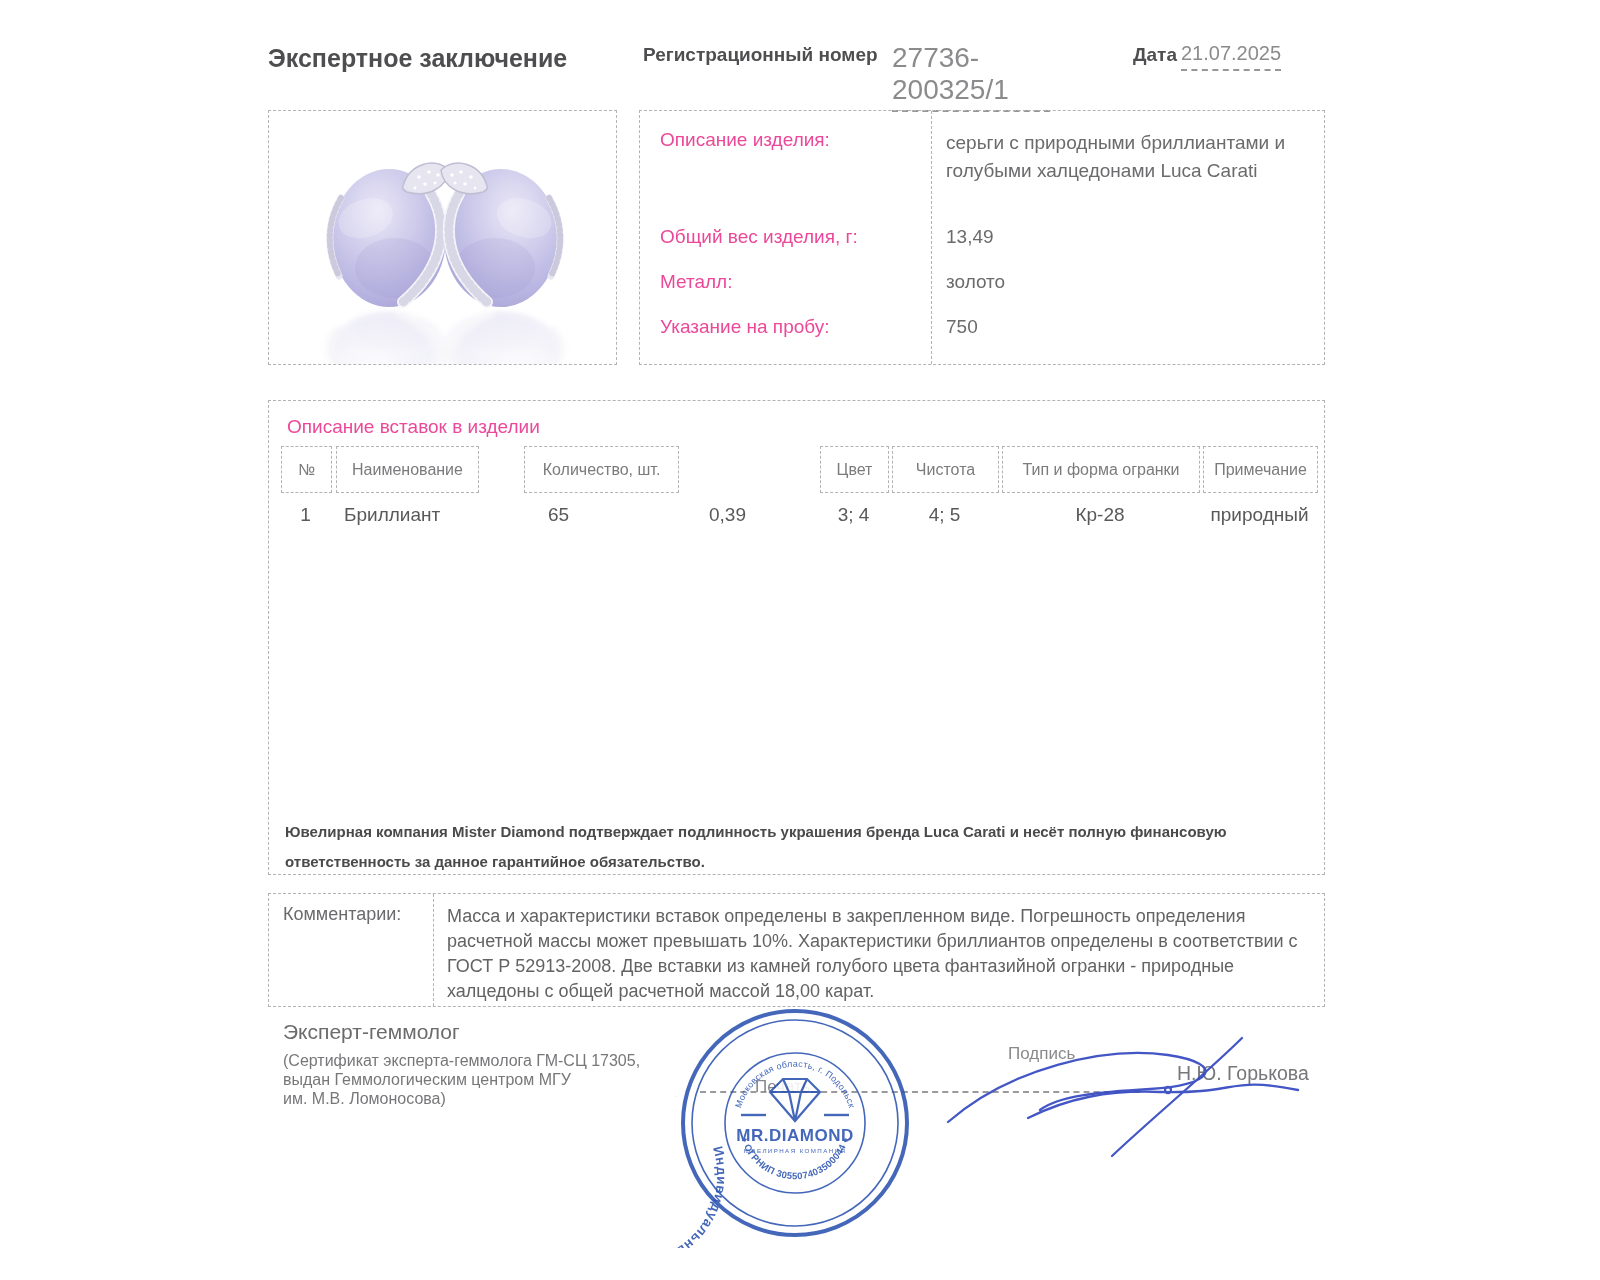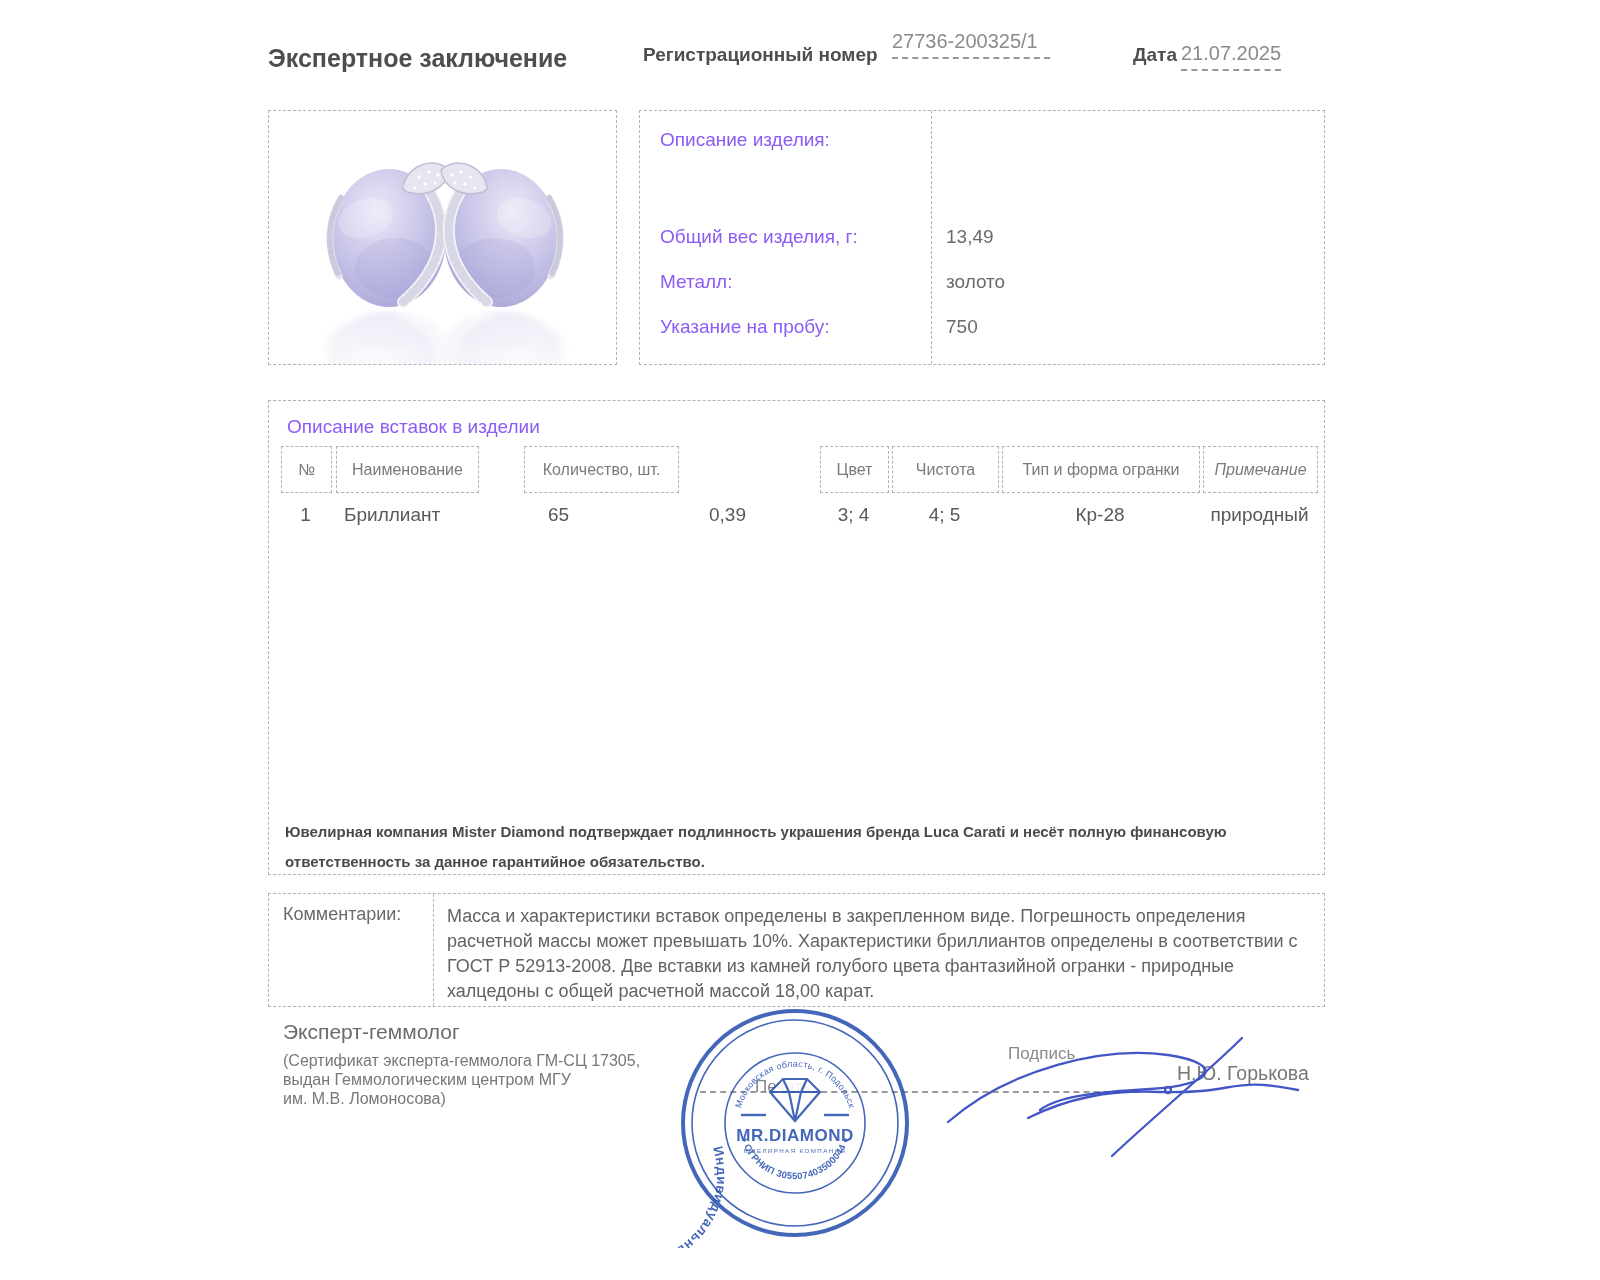--- a/index.html
+++ b/index.html
@@ -1,20 +1,20 @@
 <!DOCTYPE html>
 <html><head>
 <meta charset="utf-8">
 <style>
   html,body{margin:0;padding:0;background:#ffffff;}
   .page{position:relative;width:1600px;height:1280px;background:#ffffff;overflow:hidden;
         font-family:"Liberation Sans","DejaVu Sans",sans-serif;color:#636365;}
   .abs{position:absolute;}
   .bold{font-weight:bold;color:#4e4e50;}
-  .lbl{font-size:19px;color:#8b5cf6;}
+  .lbl{font-size:19px;color:#ec4899;}
   .val{font-size:19px;color:#6b6b6d;}
   .dash-under{border-bottom:2px dashed #97979a;padding-bottom:4px;}
   .dbox{border:1px dashed #b3b3b6;}
   .vdiv{position:absolute;top:0;bottom:0;border-left:1px dashed #b3b3b6;}
   .th-cell{position:absolute;height:45px;border:1px dashed #b3b3b6;display:flex;
            align-items:center;justify-content:center;font-size:16px;color:#7b7b7e;}
   .td-cell{position:absolute;top:100px;height:28px;display:flex;align-items:center;
            justify-content:center;font-size:19px;color:#59595b;}
   .statement{position:absolute;left:16px;right:16px;top:416px;font-size:15px;
              line-height:30px;font-weight:bold;color:#4a4a4c;}
@@ -25,21 +25,21 @@
   .seal-lbl{font-size:17px;color:#8a8a8d;}
   svg text{font-family:"Liberation Sans","DejaVu Sans",sans-serif;}
 </style>
 </head>
 <body>
 
 <div class="page">
 
   <div class="abs bold" style="left:268px;top:44px;font-size:25px;">Экспертное заключение</div>
   <div class="abs bold" style="left:643px;top:44px;font-size:19px;">Регистрационный номер</div>
-  <div class="abs dash-under" style="left:892px;top:30px;width:158px;font-size:20px;color:#8b8b8e;">27736-200325/1</div>
+  <div class="abs dash-under" style="left:892px;top:42px;width:158px;font-size:28px;color:#8b8b8e;">27736-200325/1</div>
   <div class="abs bold" style="left:1125px;top:44px;font-size:19px;margin-left:8px;">Дата</div>
   <div class="abs dash-under" style="left:1181px;top:42px;width:100px;font-size:20px;color:#8b8b8e;">21.07.2025</div>
 
   <div class="abs dbox" style="left:268px;top:110px;width:347px;height:253px;">
     <svg width="347" height="253" viewBox="0 0 347 253" aria-hidden="true">
       <defs>
         <radialGradient id="stoneGrad" cx="40%" cy="30%" r="78%">
           <stop offset="0%" stop-color="#eae7f6"></stop>
           <stop offset="42%" stop-color="#cfccec"></stop>
           <stop offset="78%" stop-color="#b7b4e1"></stop>
@@ -81,38 +81,39 @@
         </g>
       <g transform="translate(232,127) scale(-1,1)">
           <use href="#earring"></use>
         </g>
     </svg>
   </div>
 
   <div class="abs dbox" style="left:639px;top:110px;width:684px;height:253px;">
     <div class="vdiv" style="left:291px;"></div>
     <div class="abs lbl" style="left:20px;top:18px;">Описание изделия:</div>
+    <div class="abs val" style="left:306px;top:18px;width:365px;line-height:28px;">серьги с природными бриллиантами и голубыми халцедонами Luca Carati</div>
     <div class="abs lbl" style="left:20px;top:115px;">Общий вес изделия, г:</div>
     <div class="abs val" style="left:306px;top:115px;">13,49</div>
     <div class="abs lbl" style="left:20px;top:160px;">Металл:</div>
     <div class="abs val" style="left:306px;top:160px;">золото</div>
     <div class="abs lbl" style="left:20px;top:205px;">Указание на пробу:</div>
     <div class="abs val" style="left:306px;top:205px;">750</div>
   </div>
 
   <div class="abs dbox" style="left:268px;top:400px;width:1055px;height:473px;">
     <div class="abs lbl" style="left:18px;top:15px;">Описание вставок в изделии</div>
 
     <div class="th-cell" style="left:12px;top:45px;width:49px;">№</div>
     <div class="th-cell" style="left:67px;top:45px;width:141px;">Наименование</div>
     <div class="th-cell" style="left:213px;top:45px;width:153px;margin-left:42px;">Количество, шт.</div>
     <div class="th-cell" style="left:551px;top:45px;width:67px;">Цвет</div>
     <div class="th-cell" style="left:623px;top:45px;width:105px;">Чистота</div>
     <div class="th-cell" style="left:733px;top:45px;width:196px;">Тип и форма огранки</div>
-    <div class="th-cell" style="left:934px;top:45px;width:113px;font-style:italic;">Примечание</div>
+    <div class="th-cell" style="left:934px;top:45px;width:113px;">Примечание</div>
 
     <div>
       <div class="td-cell" style="left:12px;width:49px;">1</div>
       <div class="td-cell" style="left:67px;width:141px;justify-content:flex-start;padding-left:8px;">Бриллиант</div>
       <div class="td-cell" style="left:213px;width:153px;">65</div>
       <div class="td-cell" style="left:371px;width:175px;">0,39</div>
       <div class="td-cell" style="left:551px;width:67px;">3; 4</div>
       <div class="td-cell" style="left:623px;width:105px;">4; 5</div>
       <div class="td-cell" style="left:733px;width:196px;">Кр-28</div>
       <div class="td-cell" style="left:934px;width:113px;">природный</div>

